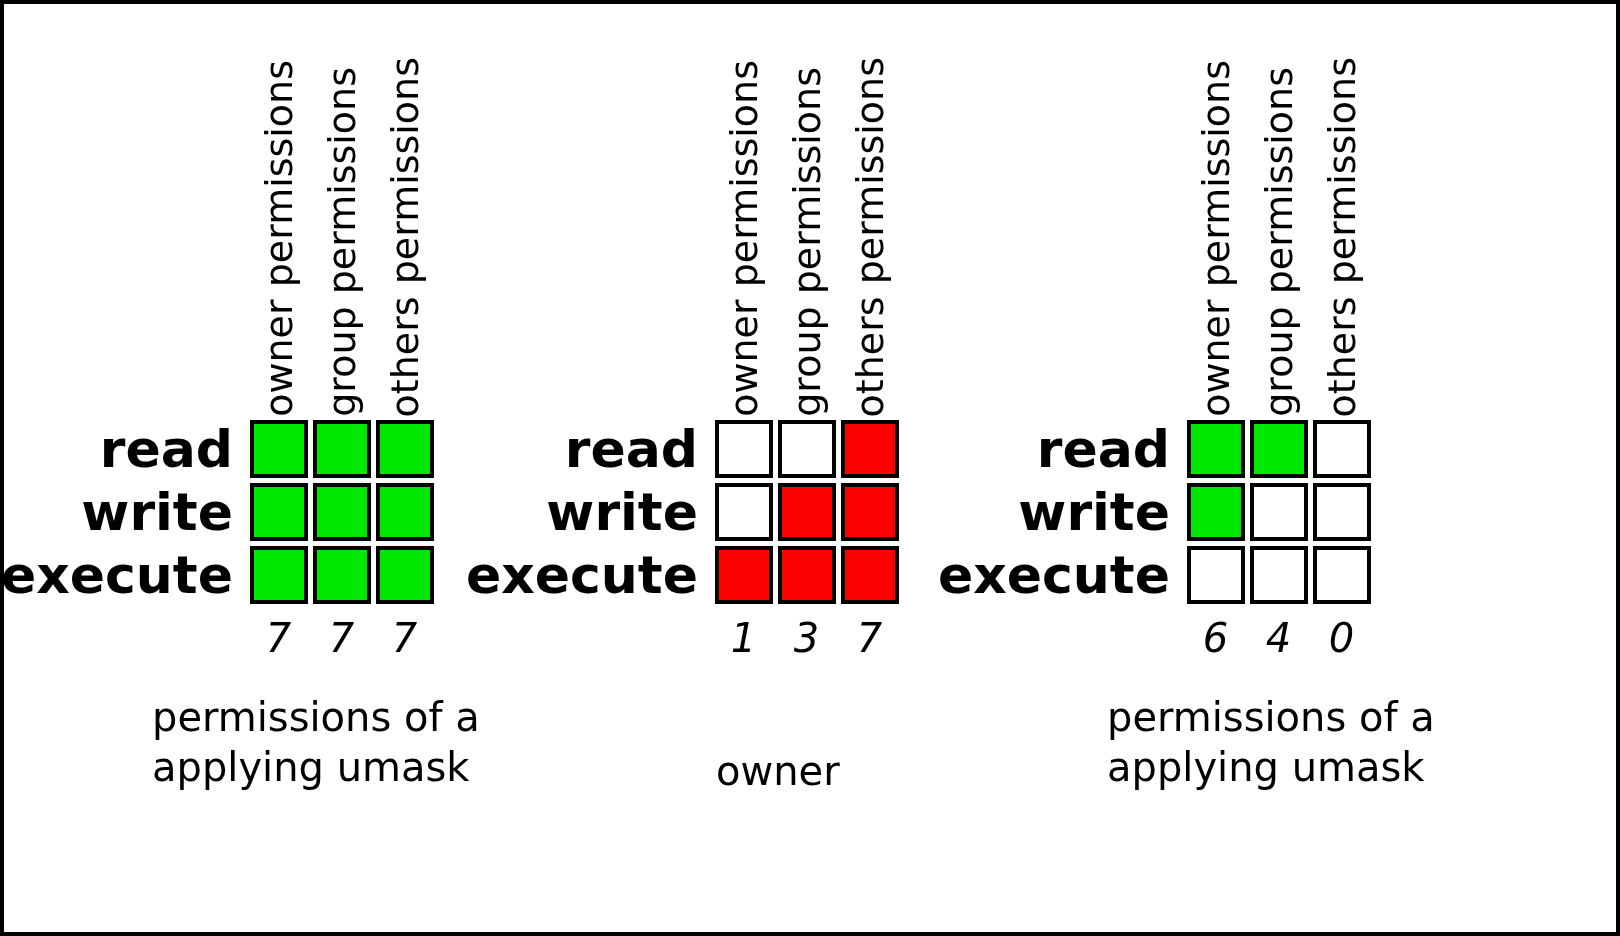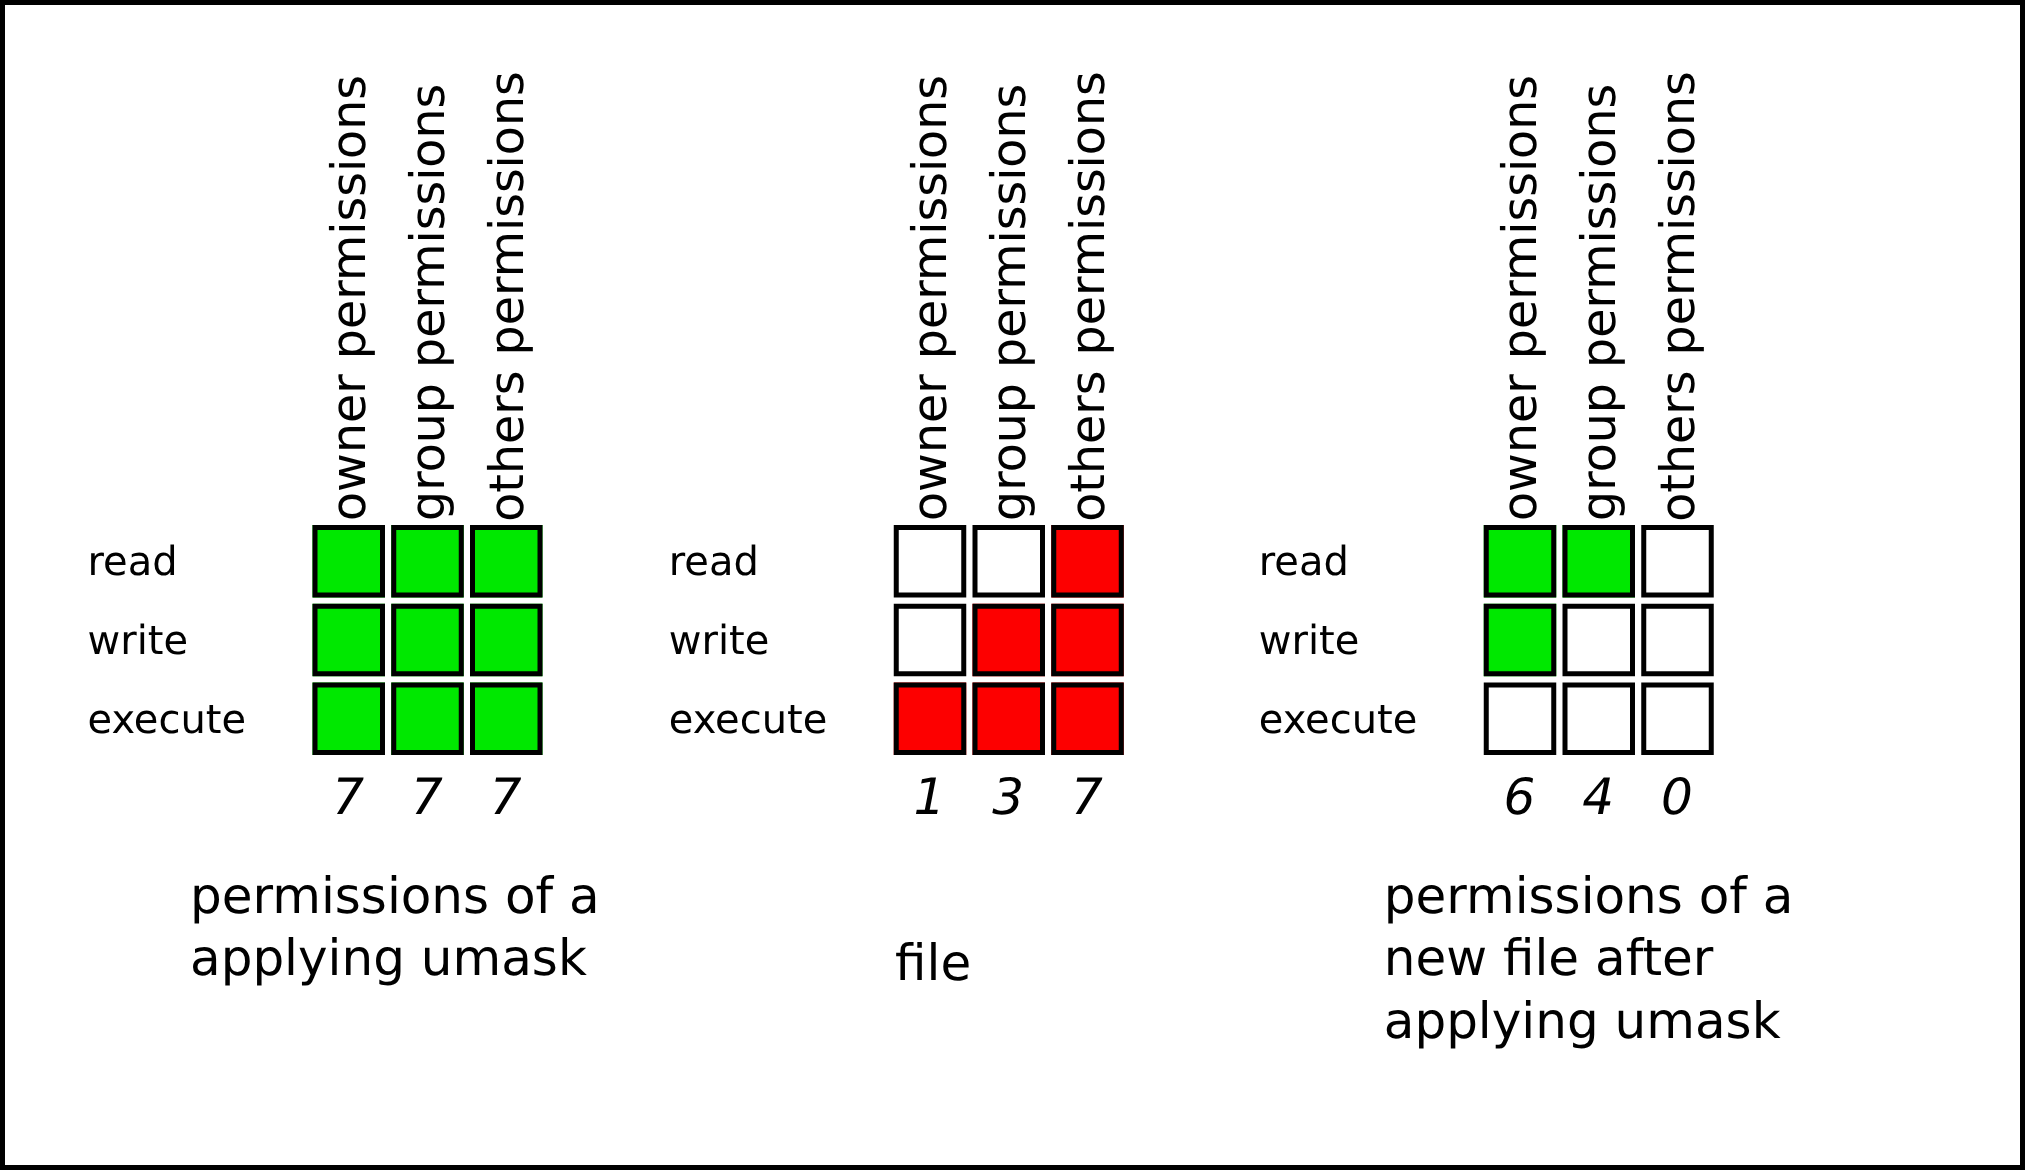--- a/index.html
+++ b/index.html
@@ -32,24 +32,25 @@
     transform: rotate(180deg);
     white-space: nowrap;
     font-size: 38px;
     line-height: 1;
     padding-bottom: 8px;
   }
 
   .body-row { display: flex; height: 63px; }
   .rowlabel {
     width: 177px; flex: none;
-    display: flex; align-items: center; justify-content: flex-start;
+    display: flex; align-items: center; justify-content: flex-end;
     padding-right: 0;
     box-sizing: border-box;
-    font-size: 32px;
+    font-size: 52px;
+    font-weight: bold;
   }
   .rowlabel span { padding-right: 14px; }
   .cellwrap {
     width: 63px; height: 63px; flex: none;
     display: flex; align-items: center; justify-content: center;
   }
   .cell {
     width: 58px; height: 58px;
     box-sizing: border-box;
     border: 4px solid #000;
@@ -209,21 +210,21 @@
           </div>
       </div>
       <div class="digits-row">
         <div class="spacer"></div>
         <div class="digit">1</div>
         <div class="digit">3</div>
         <div class="digit">7</div>
       </div>
     </div>
     <div class="caption">
-      <div>file</div>
+      <div>owner</div>
     </div>
   </div>
 
   <div class="panel panel-after">
     <div class="matrix">
       <div class="headers-row">
         <div class="spacer"></div>
         <div class="colhead">
             <span>owner permissions</span>
           </div>
@@ -278,18 +279,17 @@
       </div>
       <div class="digits-row">
         <div class="spacer"></div>
         <div class="digit">6</div>
         <div class="digit">4</div>
         <div class="digit">0</div>
       </div>
     </div>
     <div class="caption">
       <div>permissions of a</div>
-      <div>new file after</div>
       <div>applying umask</div>
     </div>
   </div>
 
 </div>
 
 </body></html>

